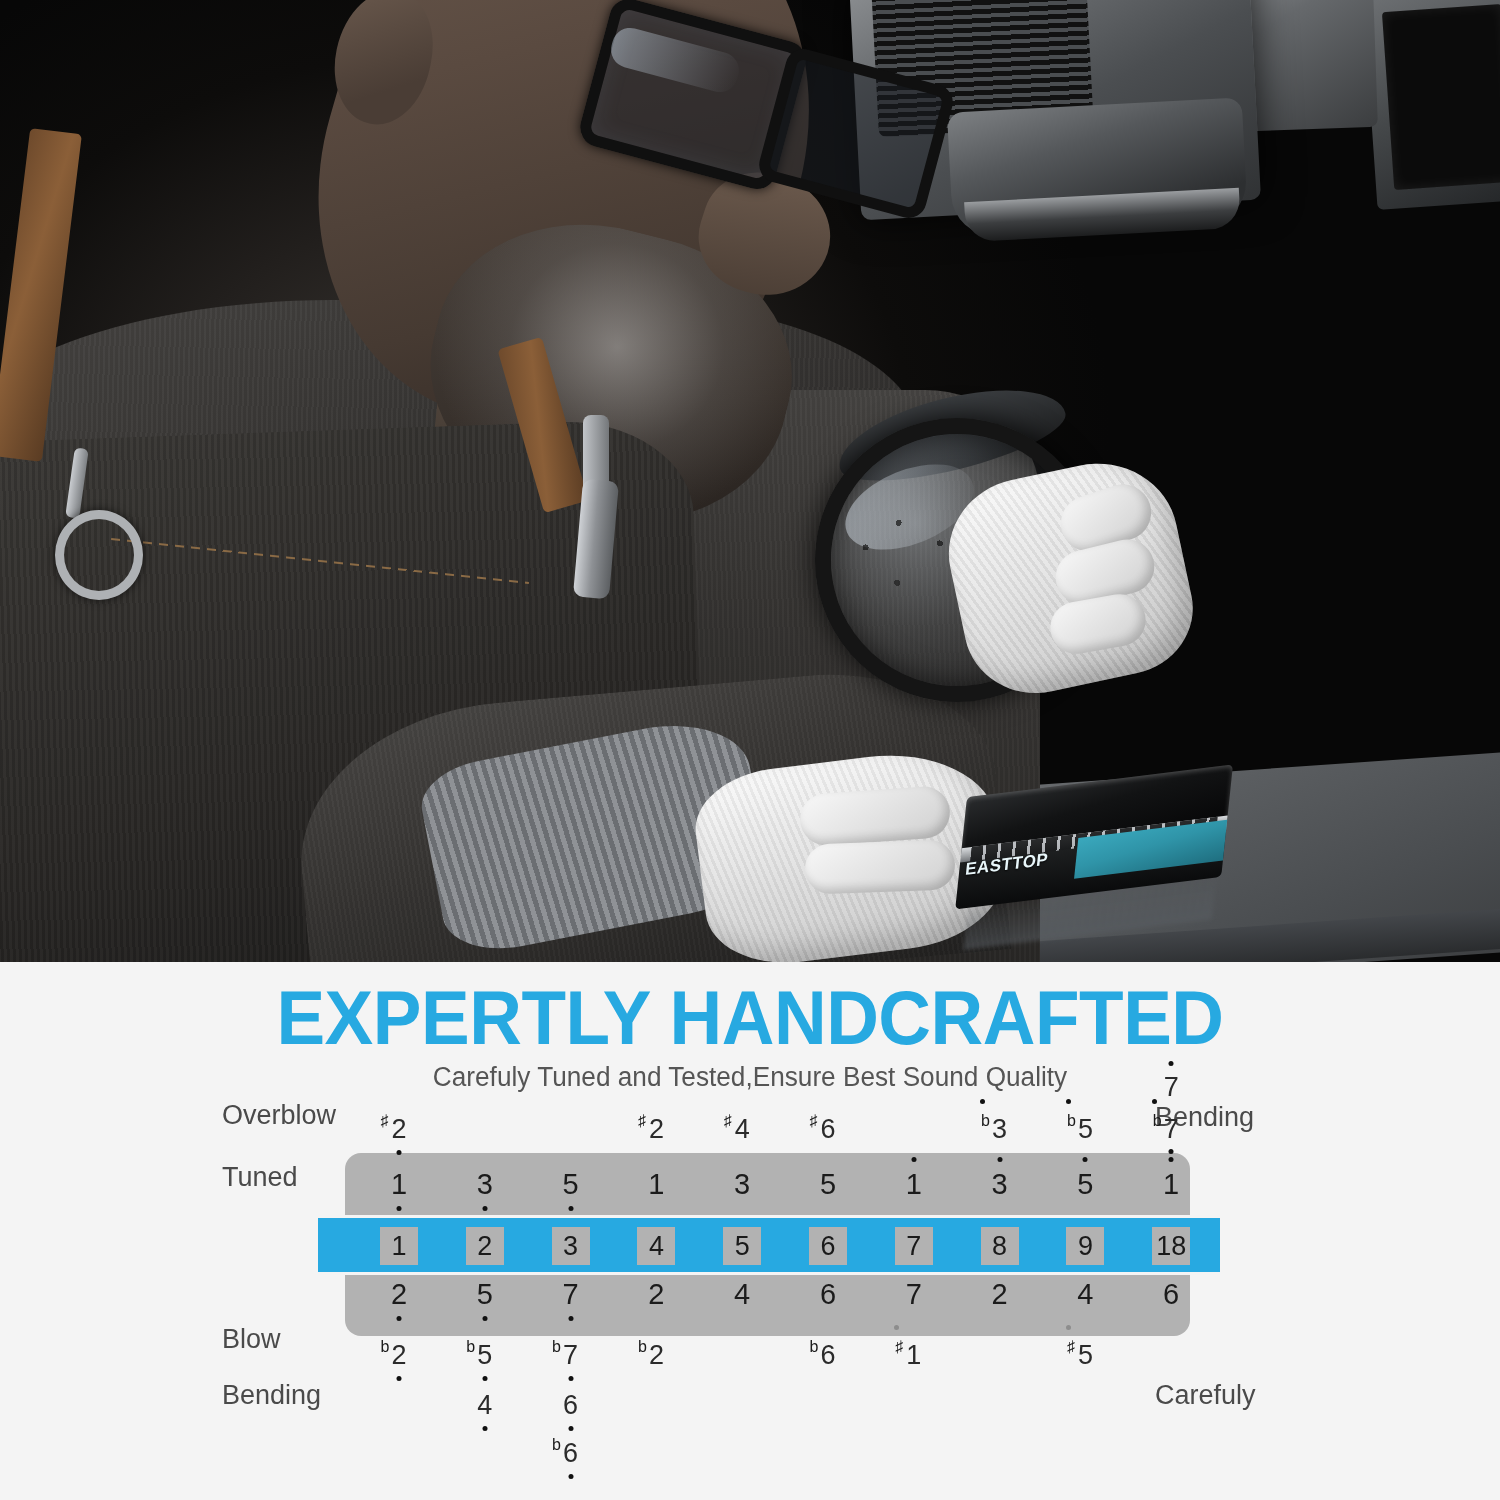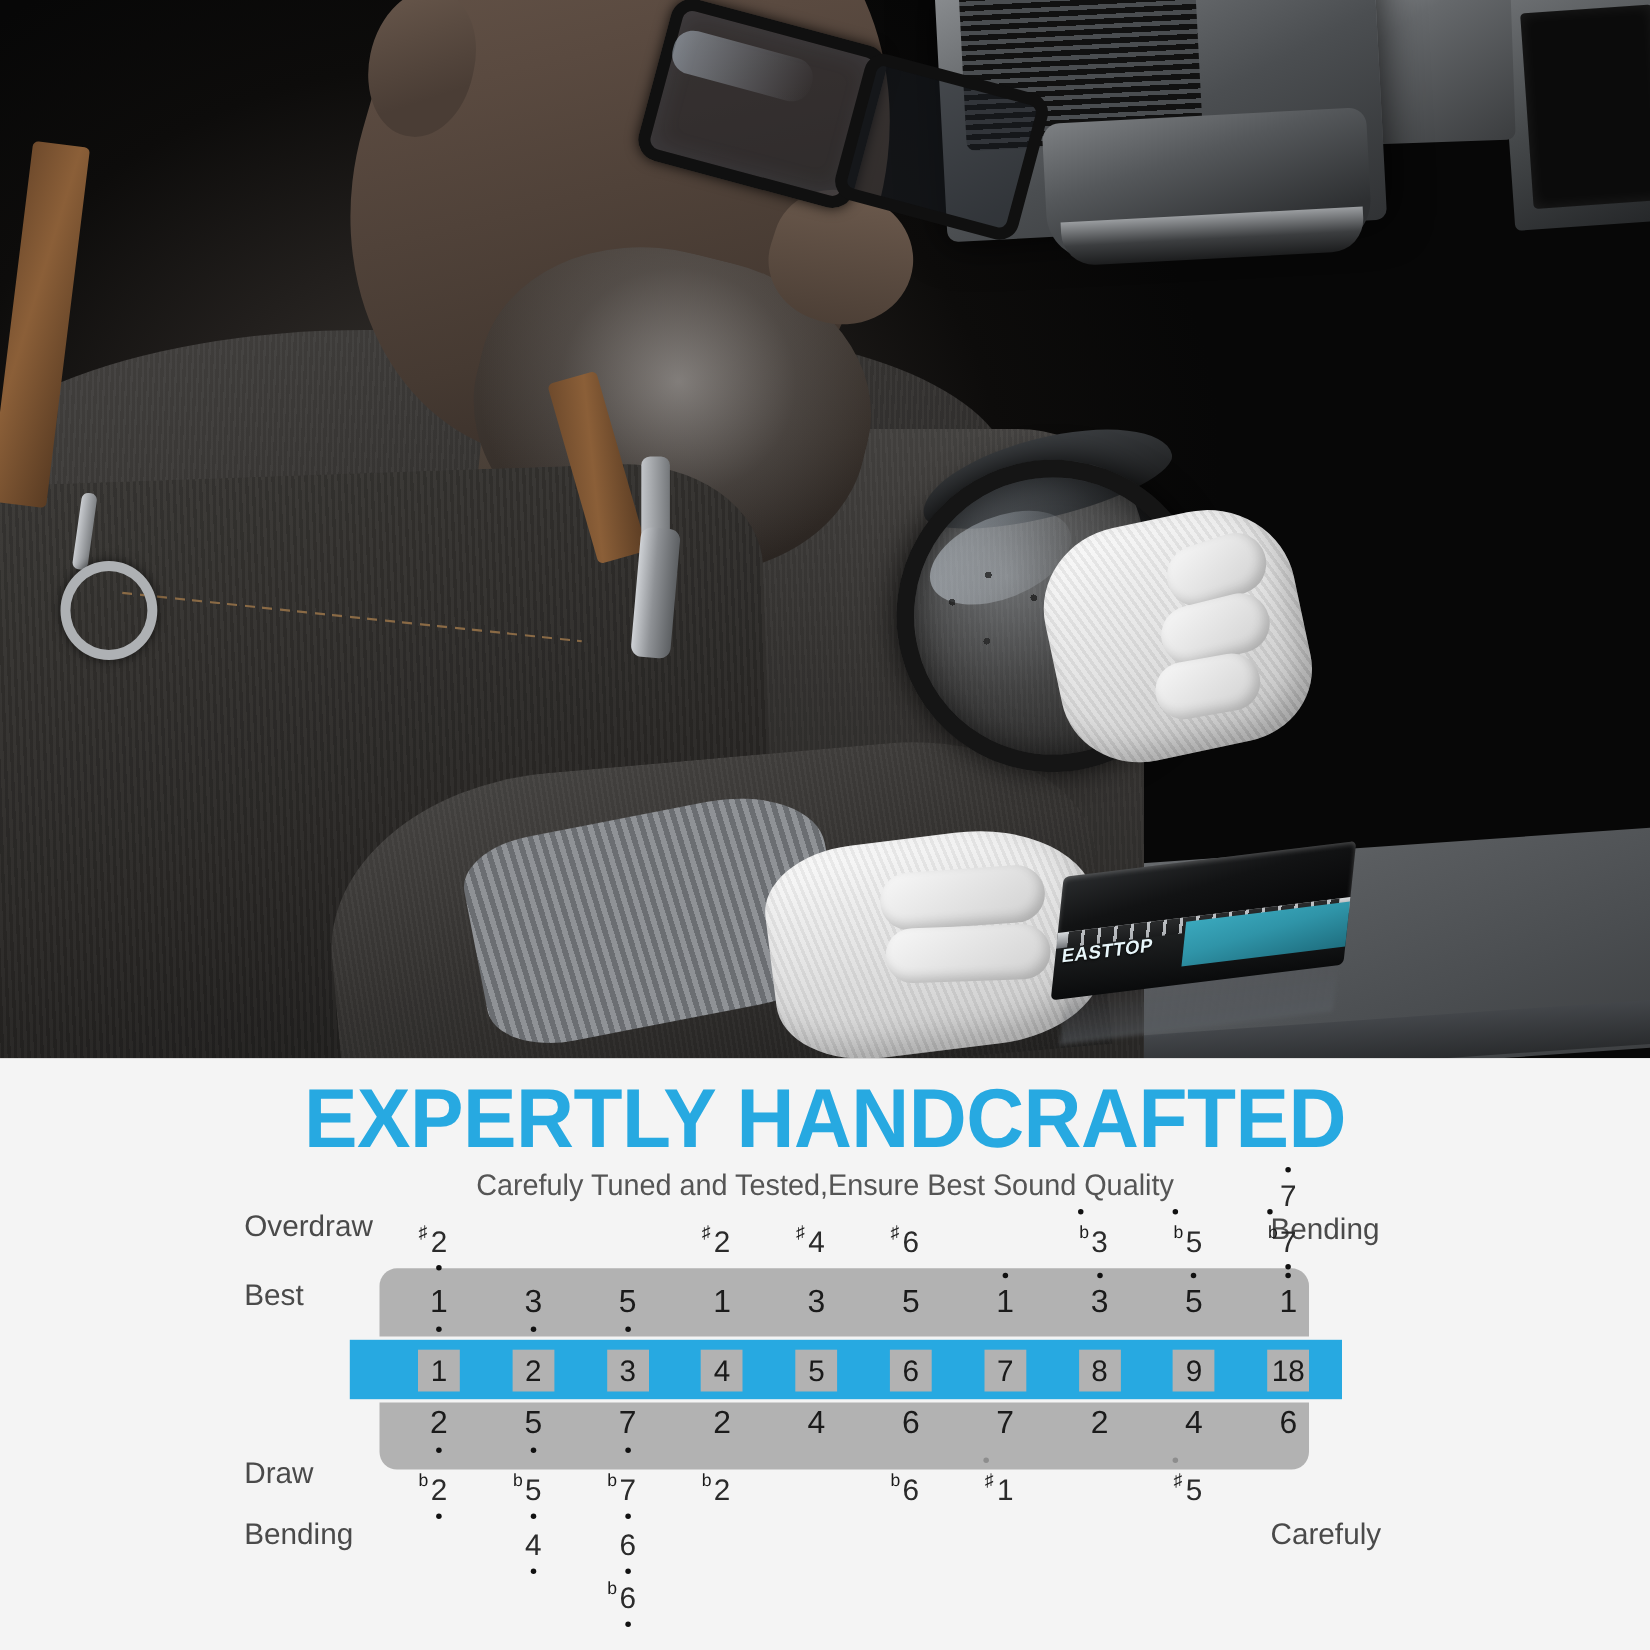--- a/index.html
+++ b/index.html
@@ -461,23 +461,23 @@
       <div class="harm-brand">EASTTOP</div>
     </div>
   </div>
 
   <div class="panel">
     <div class="title">EXPERTLY HANDCRAFTED</div>
     <div class="subtitle">Carefuly Tuned and Tested,Ensure Best Sound Quality</div>
 
     <div class="chart">
 
-      <div class="row-label" style="left:222px;top:8px;">Overdraw</div>
-      <div class="row-label" style="left:222px;top:70px;">Best</div>
-      <div class="row-label" style="left:222px;top:232px;">Draw</div>
+      <div class="row-label" style="left:222px;top:8px;">Overblow</div>
+      <div class="row-label" style="left:222px;top:70px;">Tuned</div>
+      <div class="row-label" style="left:222px;top:232px;">Blow</div>
       <div class="row-label" style="left:222px;top:288px;">Bending</div>
       <div class="side-label" style="left:1155px;top:10px;">Bending</div>
       <div class="side-label" style="left:1155px;top:288px;">Carefuly</div>
 
       <div class="bar-blow"></div>
       <div class="bar-draw"></div>
       <div class="bar-key"></div>
       <div class="key-label"><span>E</span><sub>b</sub></div>
 
       <div id="cells-host">

